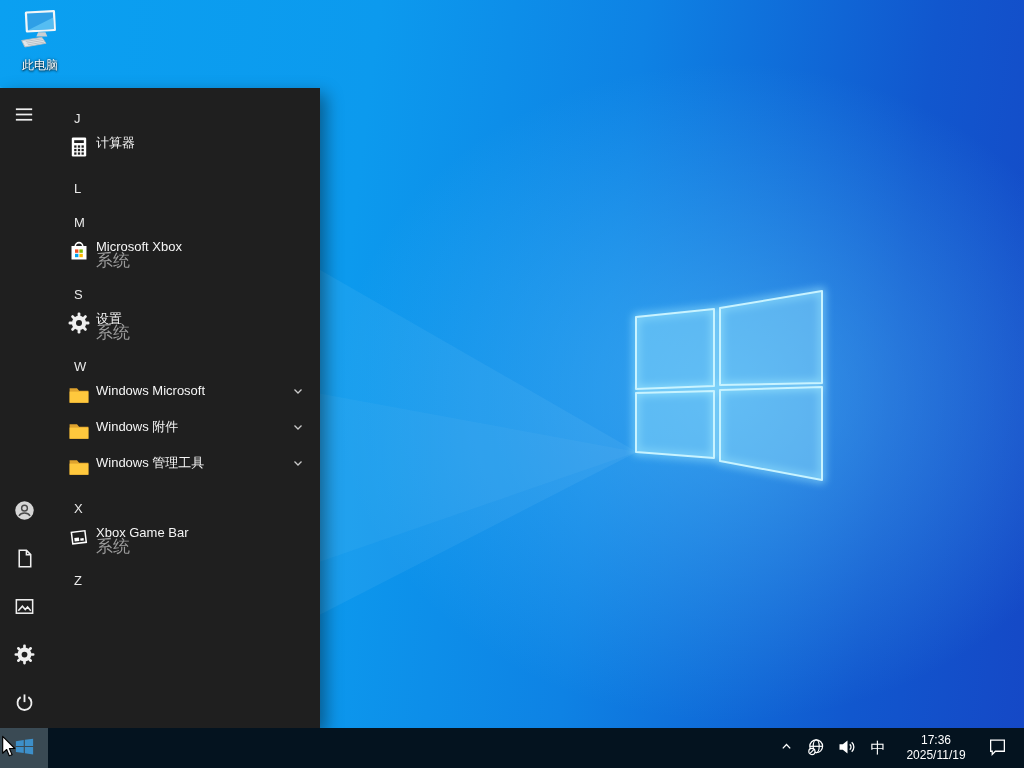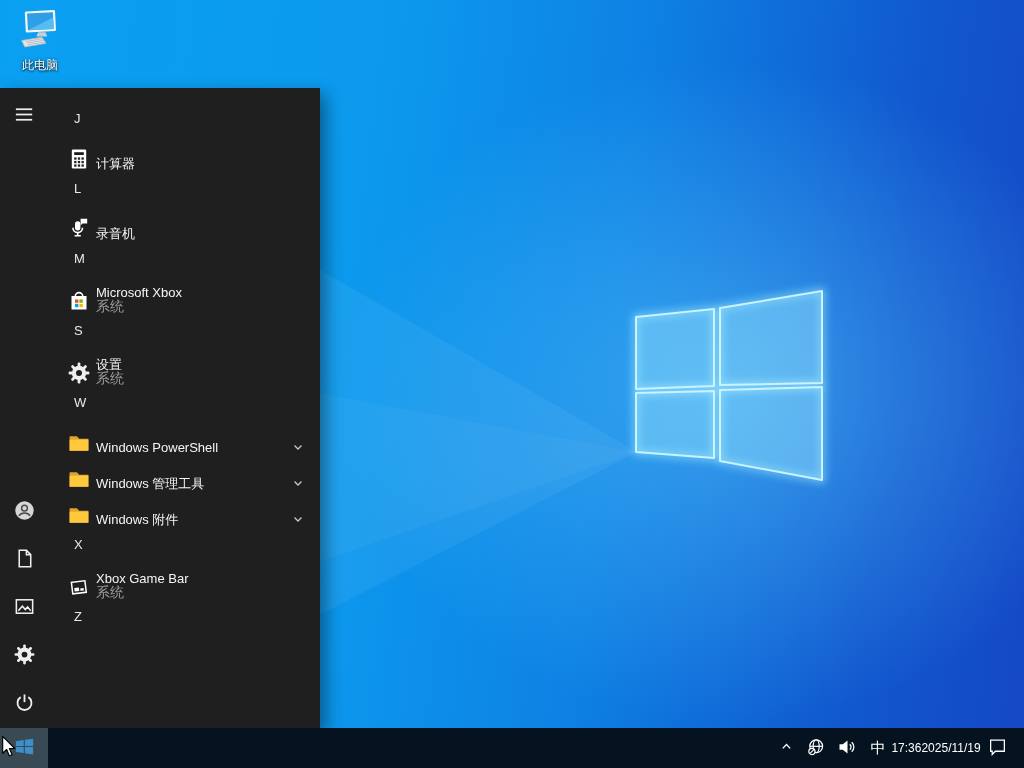--- a/index.html
+++ b/index.html
@@ -22,42 +22,42 @@
   .start-menu{position:absolute;left:0;top:88px;width:320px;height:640px;background:#1f1f1f;
        display:flex;box-shadow:6px 6px 16px rgba(0,0,0,.4)}
   .rail{width:48px;flex:0 0 48px;display:flex;flex-direction:column;align-items:center}
   .rail-btn{width:48px;height:48px;display:flex;align-items:center;justify-content:center;
        background:none;border:none;padding:0;cursor:pointer}
   .rail-btn svg{width:23px;height:23px}
   .rail-top{margin-top:4px}
   .rail-bottom{margin-top:auto;display:flex;flex-direction:column}
   .app-list{flex:1;padding-top:13px;overflow:hidden}
   .sec{height:34px;display:flex;align-items:center;padding-left:26px;color:#eaeaea;font-size:13px}
-  .row{height:36px;display:flex;align-items:flex-end;padding-left:19px;padding-right:14px;cursor:default}
+  .row{height:36px;display:flex;align-items:flex-start;padding-left:19px;padding-right:14px;cursor:default}
   .row.two{height:38px}
   .ic{width:24px;height:24px;flex:0 0 24px;margin-right:5px;display:flex;align-items:center;justify-content:center}
   .ic svg{width:24px;height:24px}
   .lbl{display:flex;flex-direction:column;justify-content:center;color:#f5f5f5;font-size:13px;line-height:15px;white-space:nowrap}
-  .sub{color:#9b9b9b;font-size:14px;line-height:13px}
+  .sub{color:#9b9b9b;font-size:17px;line-height:13px}
   .chev{margin-left:auto;width:16px;height:16px;display:flex;align-items:center;justify-content:center}
   .chev svg{width:16px;height:16px}
   
   .taskbar{position:absolute;left:0;top:728px;width:1024px;height:40px;background:#04131f;
        display:flex;align-items:center}
   .start-btn{width:48px;height:40px;background:#3a4a54;border:none;padding:0;display:flex;
        align-items:center;justify-content:center;cursor:pointer}
   .start-btn svg{width:23px;height:23px}
   .tray{margin-left:auto;display:flex;align-items:center;gap:7px;padding-right:12px;height:40px}
   .tray-btn{height:40px;display:flex;align-items:center;justify-content:center;background:none;border:none;
        padding:0;cursor:pointer;color:#fff}
   .tb-chevron{width:22px}.tb-chevron svg{width:13px;height:13px}
   .tb-net{width:24px}.tb-net svg{width:18px;height:18px}
   .tb-vol{width:24px}.tb-vol svg{width:18px;height:18px}
   .ime{width:24px;color:#fff;font-size:15px}
-  .clock{width:78px;color:#fff;font-size:12px;line-height:15px;text-align:center;flex-direction:row}
+  .clock{width:78px;color:#fff;font-size:12px;line-height:15px;text-align:center;flex-direction:column}
   .tb-action{width:30px}.tb-action svg{width:19px;height:19px}
   
   .cursor{position:absolute;left:1px;top:735px;z-index:60;pointer-events:none}
   .cursor svg{width:20px;height:24px}
 </style>
 </head>
 <body>
 
 <div class="desktop">
   <div class="ray"></div>
@@ -173,33 +173,20 @@
             </g>
           </svg>
         </span>
         <div class="lbl">
           <span>计算器</span>
         </div>
       </div>
       <div class="sec">
         <span>L</span>
       </div>
-      <div class="row">
-        <span class="ic">
-          <svg viewBox="0 0 24 24">
-            <rect x="8" y="4.2" width="5.4" height="9.2" rx="2.7" fill="#fff"></rect>
-            <path d="M5.9 10.8 a4.8 4.8 0 0 0 9.6 0" fill="none" stroke="#fff" stroke-width="1.6"></path>
-            <path d="M10.7 15.6 v2.6 M7.6 18.8 h6.2" stroke="#fff" stroke-width="1.6"></path>
-            <path d="M13.6 1.8 h6.6 v4.6 h-4.6 l-2 1.8z" fill="#fff"></path>
-          </svg>
-        </span>
-        <div class="lbl">
-          <span>录音机</span>
-        </div>
-      </div>
       <div class="sec">
         <span>M</span>
       </div>
       <div class="row two">
         <span class="ic">
           <svg viewBox="0 0 24 24">
             <path d="M8.2 7.4 a3.8 3.8 0 0 1 7.6 0" fill="none" stroke="#fff" stroke-width="1.6"></path>
             <rect x="4.5" y="7" width="15" height="13.5" fill="#fff"></rect>
             <rect x="8" y="10.4" width="3.4" height="3.4" fill="#f25022"></rect>
             <rect x="12.4" y="10.4" width="3.4" height="3.4" fill="#7fba00"></rect>
@@ -241,53 +228,53 @@
         <span>W</span>
       </div>
       <div class="row">
         <span class="ic">
           <svg viewBox="0 0 24 24">
             <path d="M2.6 5.2 h7.4 l2.1 2.5 h9.3 v12 h-18.8z" fill="#dfa32e"></path>
             <path d="M2.6 8.6 h18.8 v11.1 h-18.8z" fill="#ffc83d"></path>
           </svg>
         </span>
         <div class="lbl">
-          <span>Windows PowerShell</span>
+          <span>Windows Microsoft</span>
         </div>
         <span class="chev">
           <svg viewBox="0 0 16 16" fill="none" stroke="#c9c9c9" stroke-width="1.3">
             <path d="M4.5 6.5 L8 10 l3.5-3.5"></path>
           </svg>
         </span>
       </div>
       <div class="row">
         <span class="ic">
           <svg viewBox="0 0 24 24">
             <path d="M2.6 5.2 h7.4 l2.1 2.5 h9.3 v12 h-18.8z" fill="#dfa32e"></path>
             <path d="M2.6 8.6 h18.8 v11.1 h-18.8z" fill="#ffc83d"></path>
           </svg>
         </span>
         <div class="lbl">
-          <span>Windows 管理工具</span>
+          <span>Windows 附件</span>
         </div>
         <span class="chev">
           <svg viewBox="0 0 16 16" fill="none" stroke="#c9c9c9" stroke-width="1.3">
             <path d="M4.5 6.5 L8 10 l3.5-3.5"></path>
           </svg>
         </span>
       </div>
       <div class="row">
         <span class="ic">
           <svg viewBox="0 0 24 24">
             <path d="M2.6 5.2 h7.4 l2.1 2.5 h9.3 v12 h-18.8z" fill="#dfa32e"></path>
             <path d="M2.6 8.6 h18.8 v11.1 h-18.8z" fill="#ffc83d"></path>
           </svg>
         </span>
         <div class="lbl">
-          <span>Windows 附件</span>
+          <span>Windows 管理工具</span>
         </div>
         <span class="chev">
           <svg viewBox="0 0 16 16" fill="none" stroke="#c9c9c9" stroke-width="1.3">
             <path d="M4.5 6.5 L8 10 l3.5-3.5"></path>
           </svg>
         </span>
       </div>
       <div class="sec">
         <span>X</span>
       </div>

